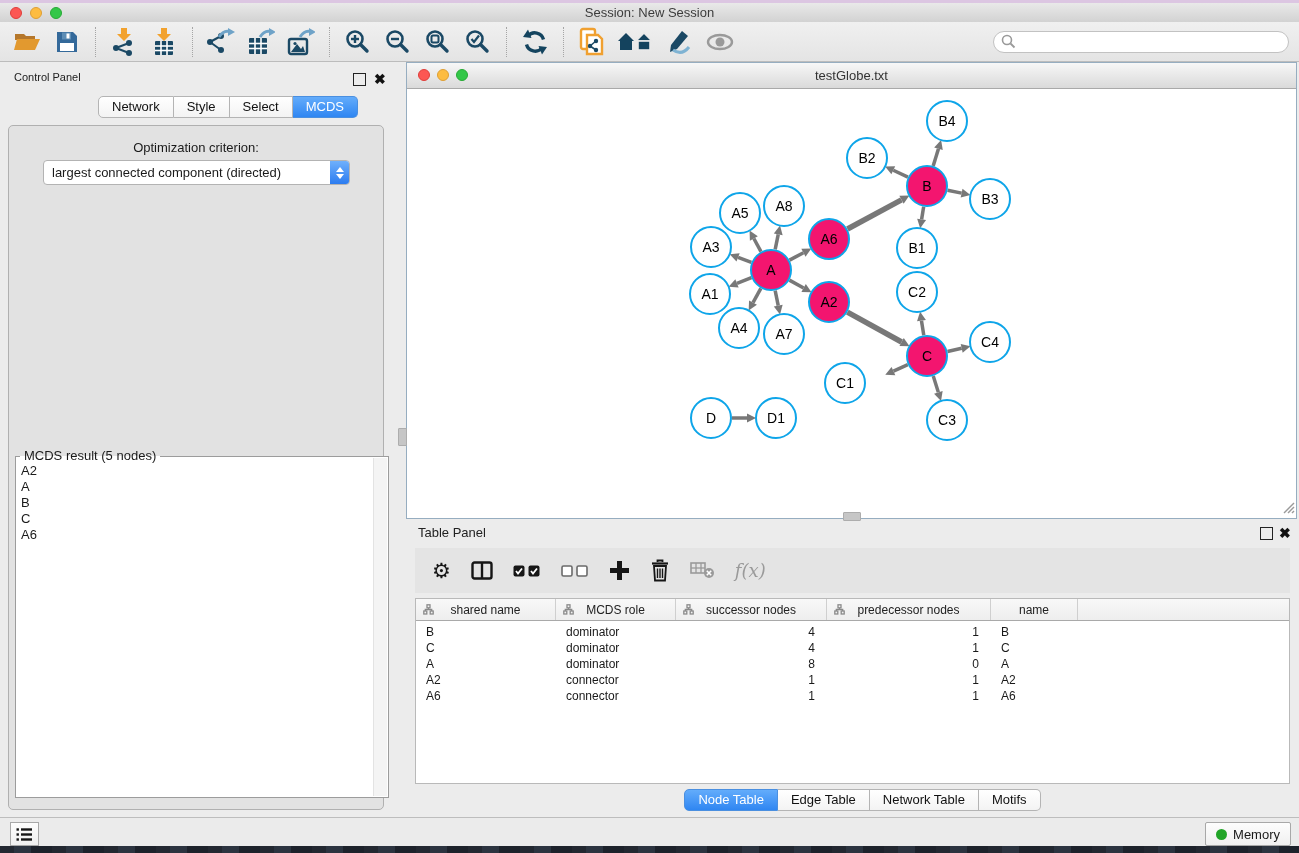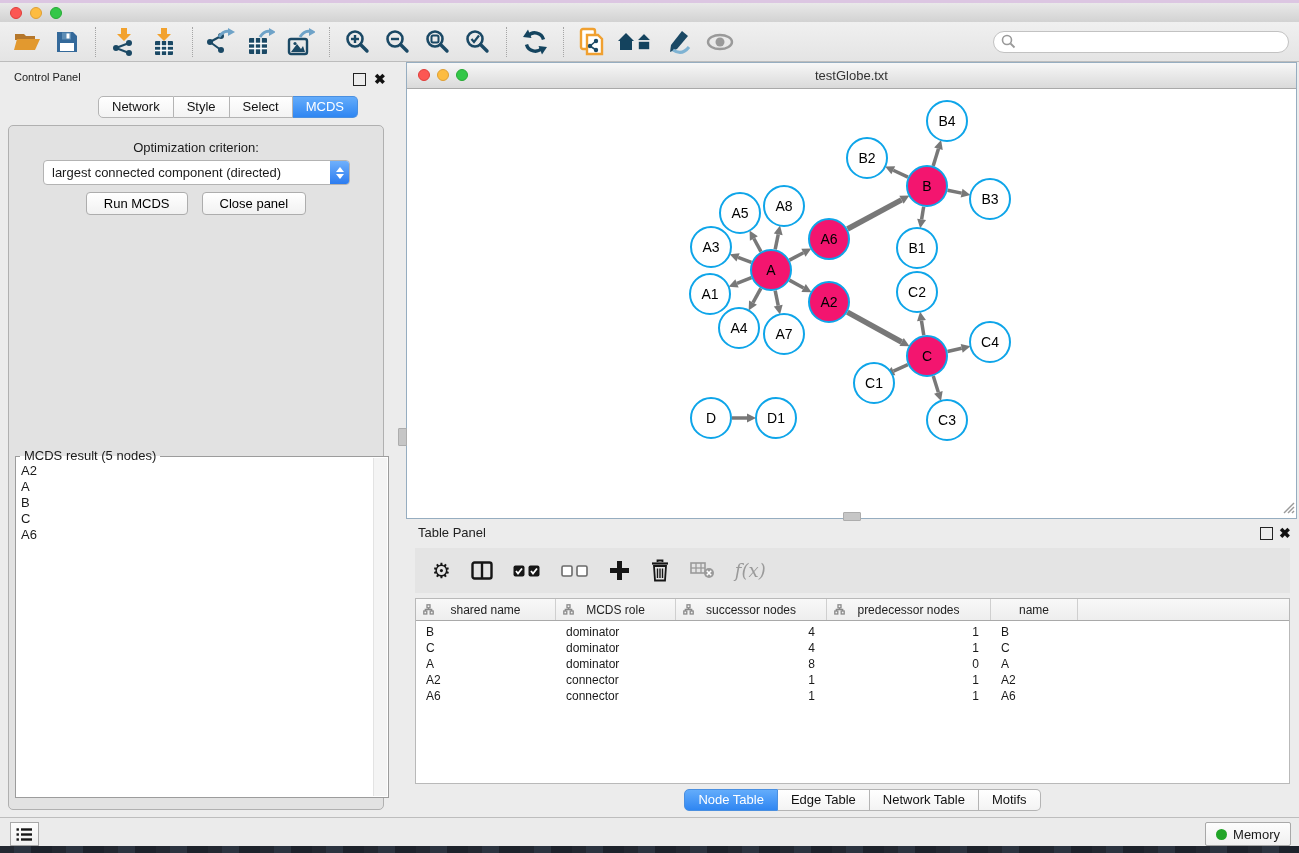--- a/index.html
+++ b/index.html
@@ -115,20 +115,21 @@
 <body>
 
 <div class="app">
 
   <div class="titlebar">
     <div class="lights">
       <div class="light red"></div>
       <div class="light yellow"></div>
       <div class="light green"></div>
     </div>
+    <div class="title-text">Session: New Session</div>
   </div>
 
   <div class="toolbar">
     <div class="tbtn" style="margin-left:12px">
       <svg width="28" height="24" viewBox="0 0 28 24">
           <path fill="#b5772b" d="M2 4h9l2 2h9v4H2z"></path>
           <path fill="#e2992f" d="M4 9h23l-5 11H1z"></path>
         </svg>
     </div>
     <div class="tbtn">
@@ -310,24 +311,20 @@
   </div>
 
   <div class="cp-box">
     <div class="opt-label">Optimization criterion:</div>
     <div class="dd">
       <div class="dd-text">largest connected component (directed)</div>
       <div class="dd-step">
           <div class="tri-up"></div>
           <div class="tri-dn"></div>
         </div>
-    </div>
-    <div class="btn-row">
-      <button class="mac-btn">Run MCDS</button>
-      <button class="mac-btn">Close panel</button>
     </div>
     <div class="mcds-group">
       <div class="mcds-legend">MCDS result (5 nodes)</div>
       <div class="mcds-list" id="mcds-list">
           <div class="mcds-item">A2</div>
           <div class="mcds-item">A</div>
           <div class="mcds-item">B</div>
           <div class="mcds-item">C</div>
           <div class="mcds-item">A6</div>
         </div>
@@ -395,21 +392,21 @@
         <div class="node" style="left: 283px; top: 137px;">A3</div>
         <div class="node" style="left: 489px; top: 138px;">B1</div>
         <div class="node mcds" style="left: 343px; top: 160px;">A</div>
         <div class="node" style="left: 489px; top: 182px;">C2</div>
         <div class="node" style="left: 282px; top: 184px;">A1</div>
         <div class="node mcds" style="left: 401px; top: 192px;">A2</div>
         <div class="node" style="left: 311px; top: 218px;">A4</div>
         <div class="node" style="left: 356px; top: 224px;">A7</div>
         <div class="node" style="left: 562px; top: 232px;">C4</div>
         <div class="node mcds" style="left: 499px; top: 246px;">C</div>
-        <div class="node" style="left: 446px; top: 273px;">C1</div>
+        <div class="node" style="left: 417px; top: 273px;">C1</div>
         <div class="node" style="left: 283px; top: 308px;">D</div>
         <div class="node" style="left: 348px; top: 308px;">D1</div>
         <div class="node" style="left: 519px; top: 310px;">C3</div>
       </div>
     <div class="grip">
       <svg width="13" height="13" viewBox="0 0 13 13">
           <g stroke="#9a9a9a" stroke-width="1.4">
             <line x1="12" y1="2" x2="2" y2="12"></line>
             <line x1="12" y1="6" x2="6" y2="12"></line>
             <line x1="12" y1="10" x2="10" y2="12"></line>

